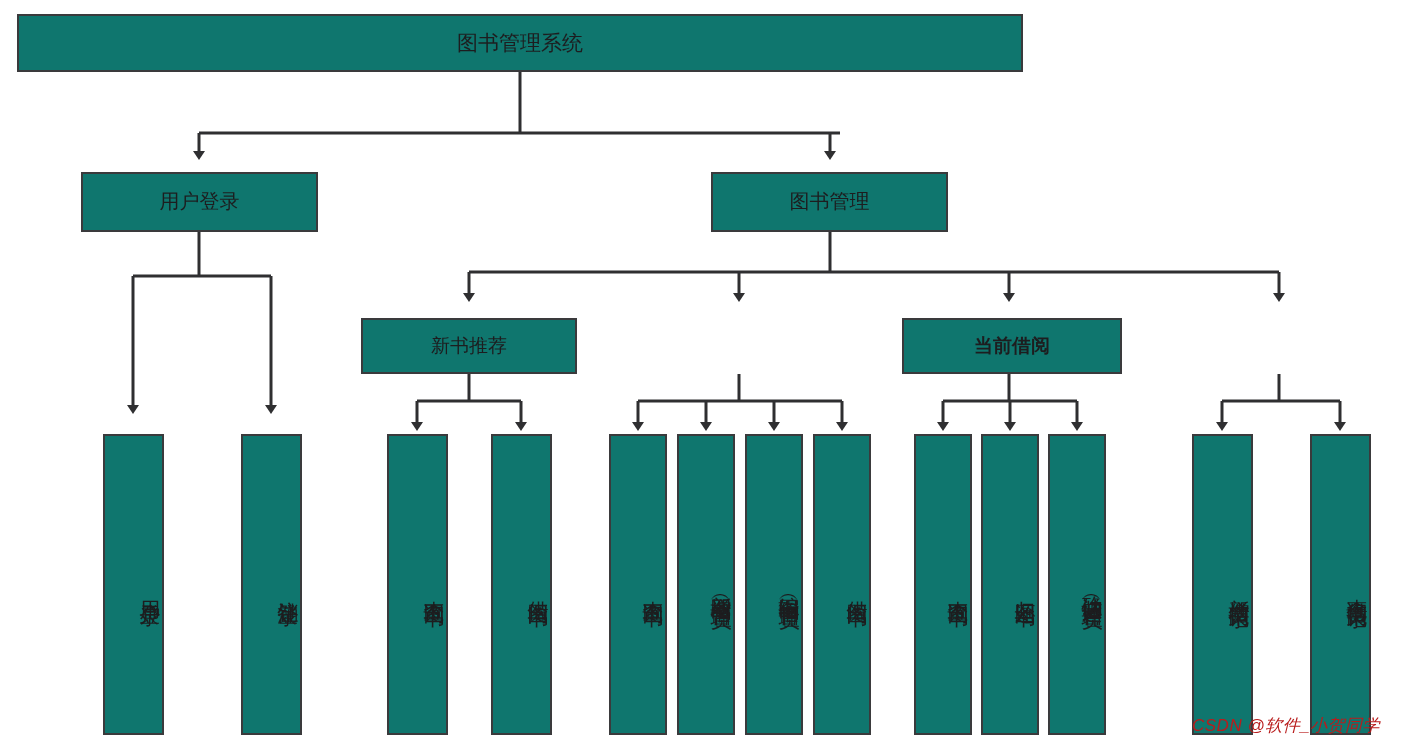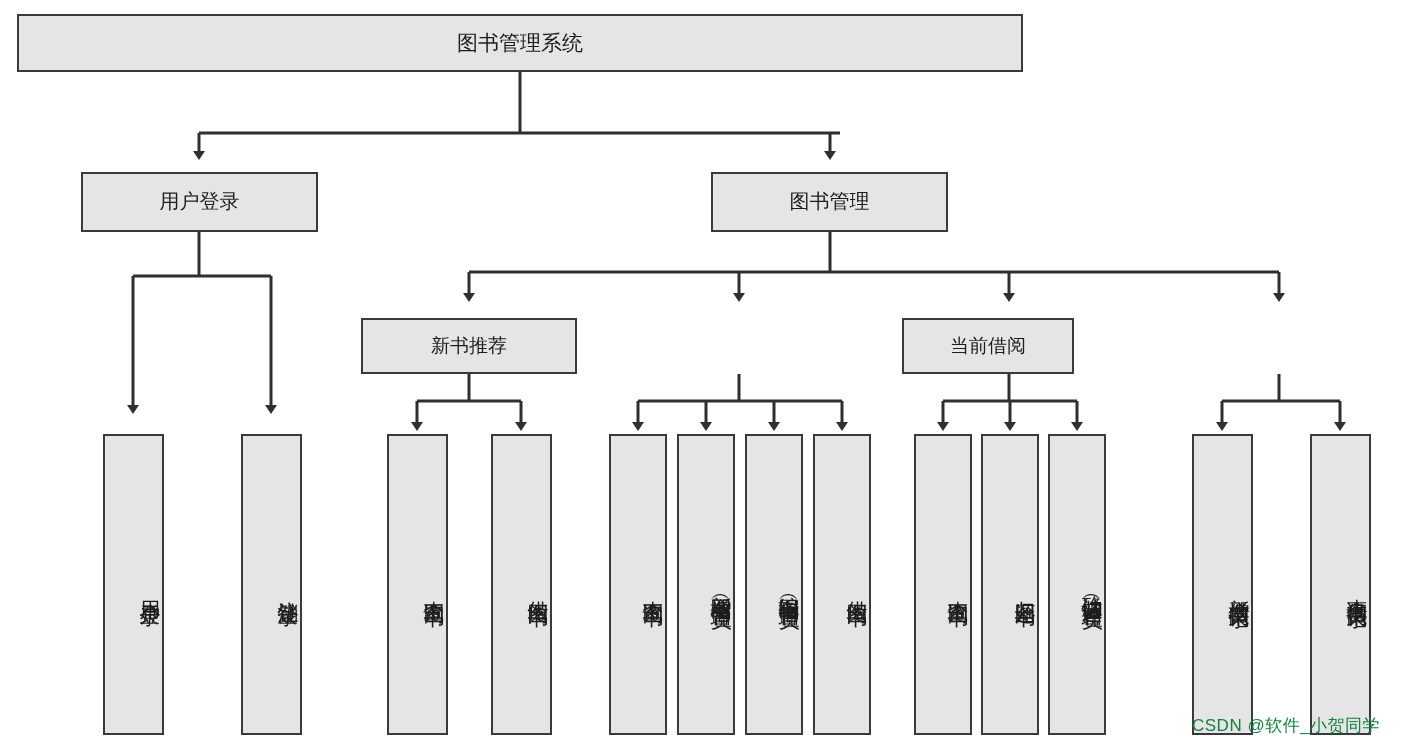--- a/index.html
+++ b/index.html
@@ -18,21 +18,21 @@
   svg#wires{
     position:absolute;
     left:0; top:0;
     width:1405px;
     height:747px;
     pointer-events:none;
   }
   .node{
     position:absolute;
     box-sizing:border-box;
-    background:#e5e5e5;
+    background:#0f766e;
     border:2px solid #3a3a3c;
     display:flex;
     align-items:center;
     justify-content:center;
     color:#1d1d1f;
     line-height:1.18;
     text-align:center;
   }
   .node.root{
     font-size:21px;
@@ -51,24 +51,25 @@
     align-items:flex-start;
     justify-content:center;
     padding-top:6px;
     letter-spacing:2px;
     white-space:nowrap;
   }
   .node .txt{ display:block; }
   .watermark{
     position:absolute;
     font-size:17px;
-    color:#15803d;
+    color:#b91c1c;
     white-space:nowrap;
     letter-spacing:0.5px;
     user-select:none;
+    font-style:italic;
   }
 </style>
 </head>
 <body>
 
 <div id="canvas">
 
   <svg id="wires" viewBox="0 0 1405 747" xmlns="http://www.w3.org/2000/svg">
     <defs>
       <marker id="arrow" markerWidth="10" markerHeight="12" refX="1" refY="6" orient="auto" markerUnits="userSpaceOnUse">
@@ -130,21 +131,21 @@
 
   <div class="node level1" style="left:711px; top:172px; width:237px; height:60px;text-align:center;">
     <span class="txt">图书管理</span>
   </div>
 
   <div class="node level2" style="left:361px; top:318px; width:216px; height:56px;align-items:center;">
     <span class="txt">新书推荐</span>
   </div>
 
 
-  <div class="node level2" style="left:902px; top:318px; width:172px; height:56px;">
+  <div class="node level2" style="left:902px; top:318px; width:220px; height:56px;font-weight:bold;">
     <span class="txt">当前借阅</span>
   </div>
 
 
   <div class="node leaf" style="left:103px; top:434px; width:61px; height:301px;">
     <span class="txt">用户登录</span>
   </div>
 
   <div class="node leaf" style="left:241px; top:434px; width:61px; height:301px;">
     <span class="txt">注销登录</span>

